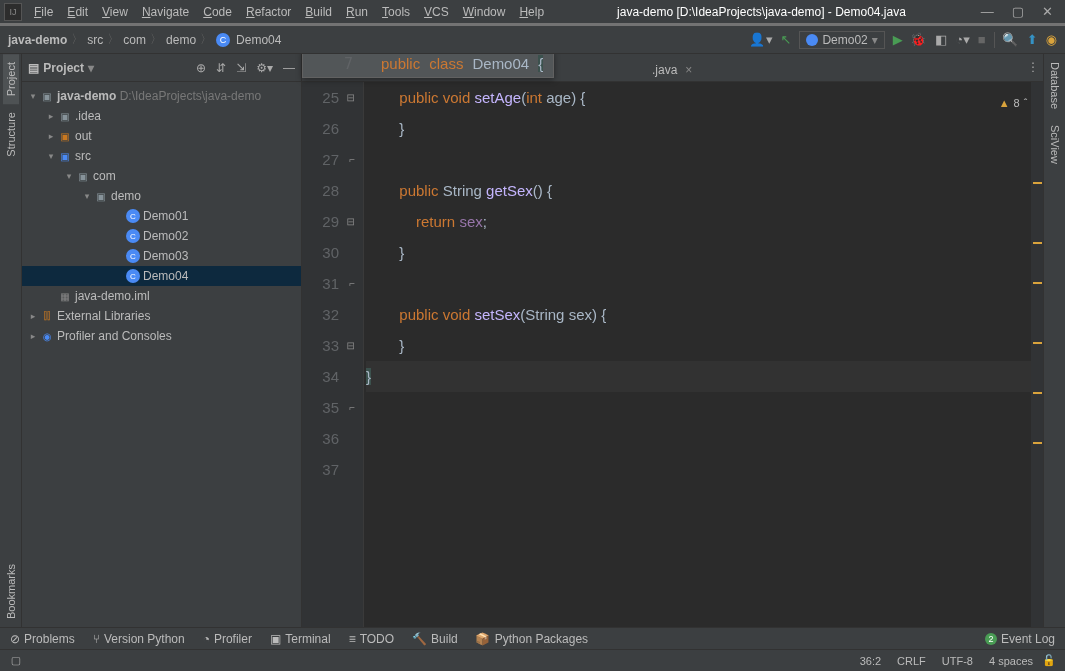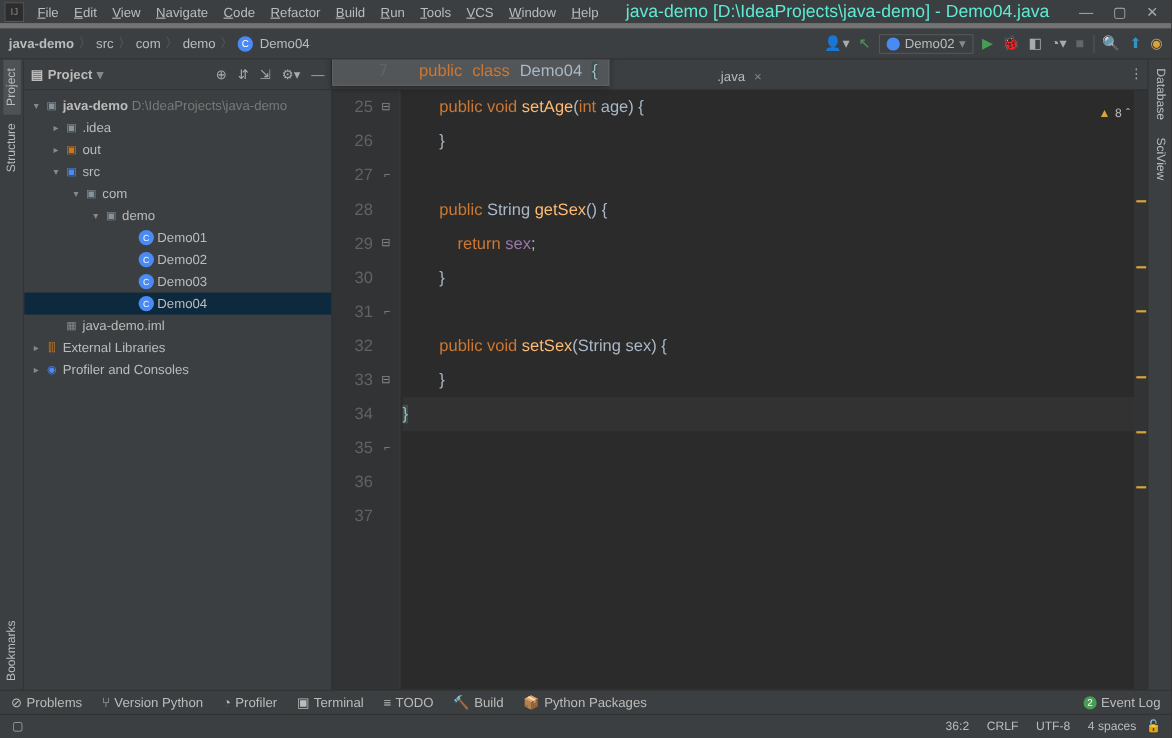--- a/index.html
+++ b/index.html
@@ -1,22 +1,22 @@
 <!DOCTYPE html>
 <html><head>
 <meta charset="utf-8">
 <style>
 * { margin:0; padding:0; box-sizing:border-box; font-family:"Segoe UI",Arial,sans-serif; }
 body { background:#3c3f41; color:#bbbbbb; width:1065px; height:671px; overflow:hidden; font-size:12px; display:flex; flex-direction:column; }
-.titlebar { height:26px; background:#3c3f41; display:flex; align-items:center; padding:0 4px; border-bottom:5px solid #737373; }
+.titlebar { height:26px; background:#3c3f41; display:flex; align-items:center; padding:0 4px; border-bottom:3px solid #737373; }
 .titlebar .logo { width:18px; height:18px; background:#2d2d2d; border:1px solid #555; display:flex; align-items:center; justify-content:center; font-size:9px; color:#888; }
 .titlebar .menus { display:flex; gap:2px; margin-left:6px; }
 .titlebar .menus span { padding:2px 6px; cursor:pointer; }
 .titlebar .menus span u { text-decoration:underline; }
-.titlebar .title { flex:1; text-align:center; color:#5eead4; font-size:16px; }
+.titlebar .title { flex:1; text-align:center; color:#ffffff; font-size:12px; }
 .titlebar .winbtns { display:flex; gap:18px; padding:0 8px; }
 .titlebar .winbtns span { cursor:pointer; color:#aaa; font-size:13px; }
 
 .toolbar { height:28px; background:#3c3f41; display:flex; align-items:center; border-bottom:1px solid #323232; }
 .breadcrumb { display:flex; align-items:center; gap:4px; padding:0 8px; }
 .breadcrumb .sep { color:#666; }
 .breadcrumb .crumb { color:#bbb; }
 .breadcrumb .crumb.bold { font-weight:bold; }
 .breadcrumb .cicon { width:14px; height:14px; border-radius:50%; background:#4a8af4; display:inline-flex; align-items:center; justify-content:center; color:#fff; font-size:9px; margin-right:2px; }
 .toolbar .spacer { flex:1; }
@@ -62,21 +62,21 @@
 .tabbar .tmenu { position:absolute; right:4px; top:6px; color:#aaa; cursor:pointer; }
 .editor { flex:1; display:flex; font-family:"Consolas","Courier New",monospace; font-size:15px; line-height:31px; overflow:hidden; position:relative; }
 .gutter { width:62px; text-align:right; padding-right:6px; color:#606366; background:#313335; border-right:1px solid #3a3a3a; }
 .gutter .gl { padding-right:18px; position:relative; }
 .fold { position:absolute; right:2px; width:10px; color:#888; font-size:10px; }
 .code-area { flex:1; padding-left:2px; position:relative; }
 .code-line { white-space:pre; }
 .kw { color:#cc7832; }
 .type { color:#a9b7c6; }
 .ident { color:#a9b7c6; }
-.method { color:#fdba74; }
+.method { color:#c4b5fd; }
 .param { color:#a9b7c6; }
 .field { color:#9876aa; }
 .this-kw { color:#cc7832; }
 .punct { color:#a9b7c6; }
 .className { color:#a9b7c6; }
 .hl-brace { background:#3b514d; }
 .caret-line { background:#323232; }
 .overlay-warn { position:absolute; top:6px; right:8px; display:flex; align-items:center; gap:4px; color:#bbb; font-size:11px; }
 .overlay-warn .wt { color:#d9a33c; }
 .stripe { position:absolute; right:0; top:0; bottom:0; width:12px; background:#313335; }

